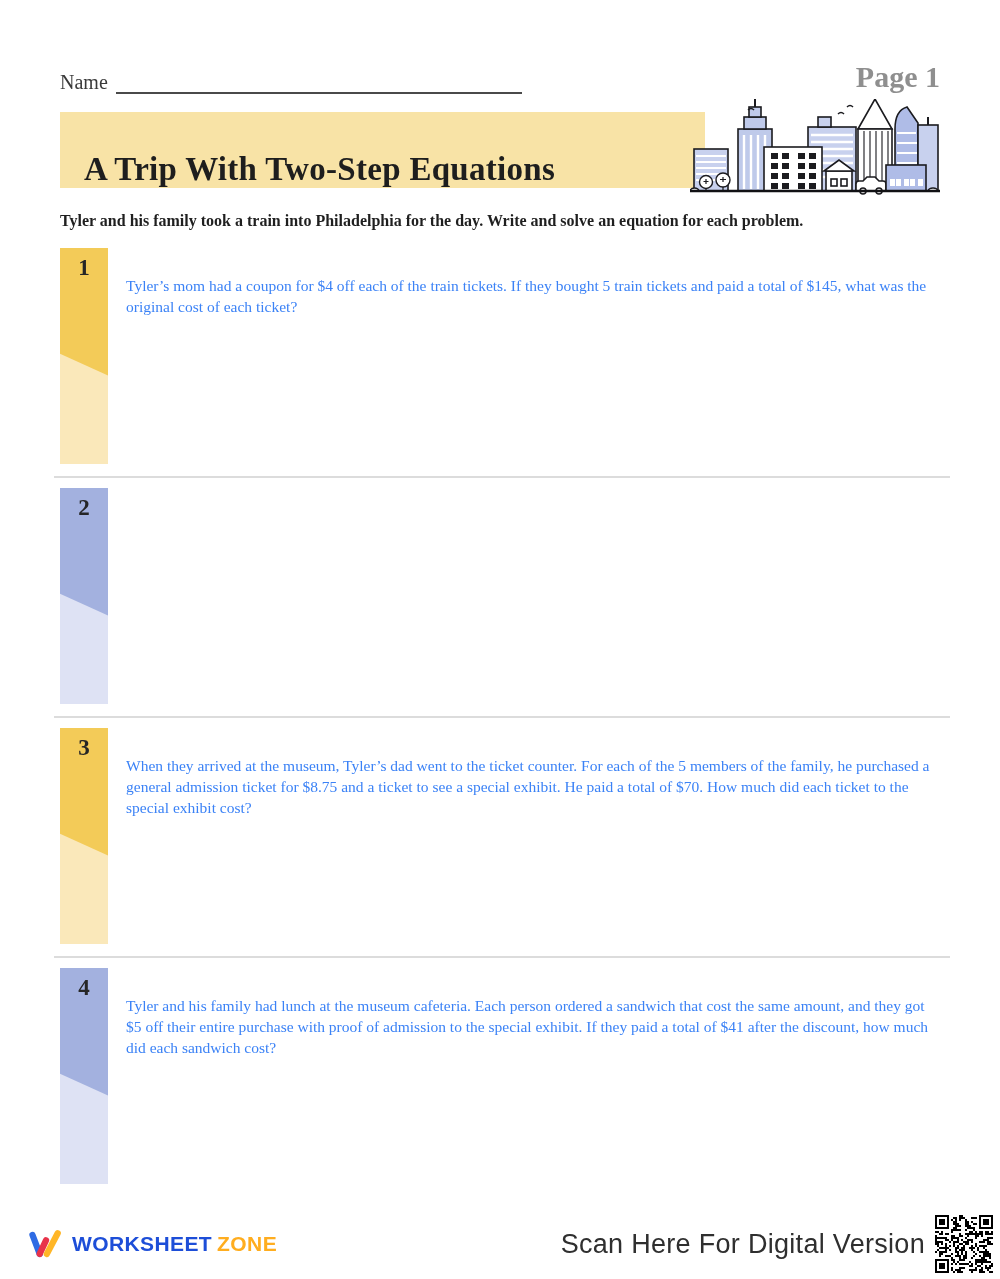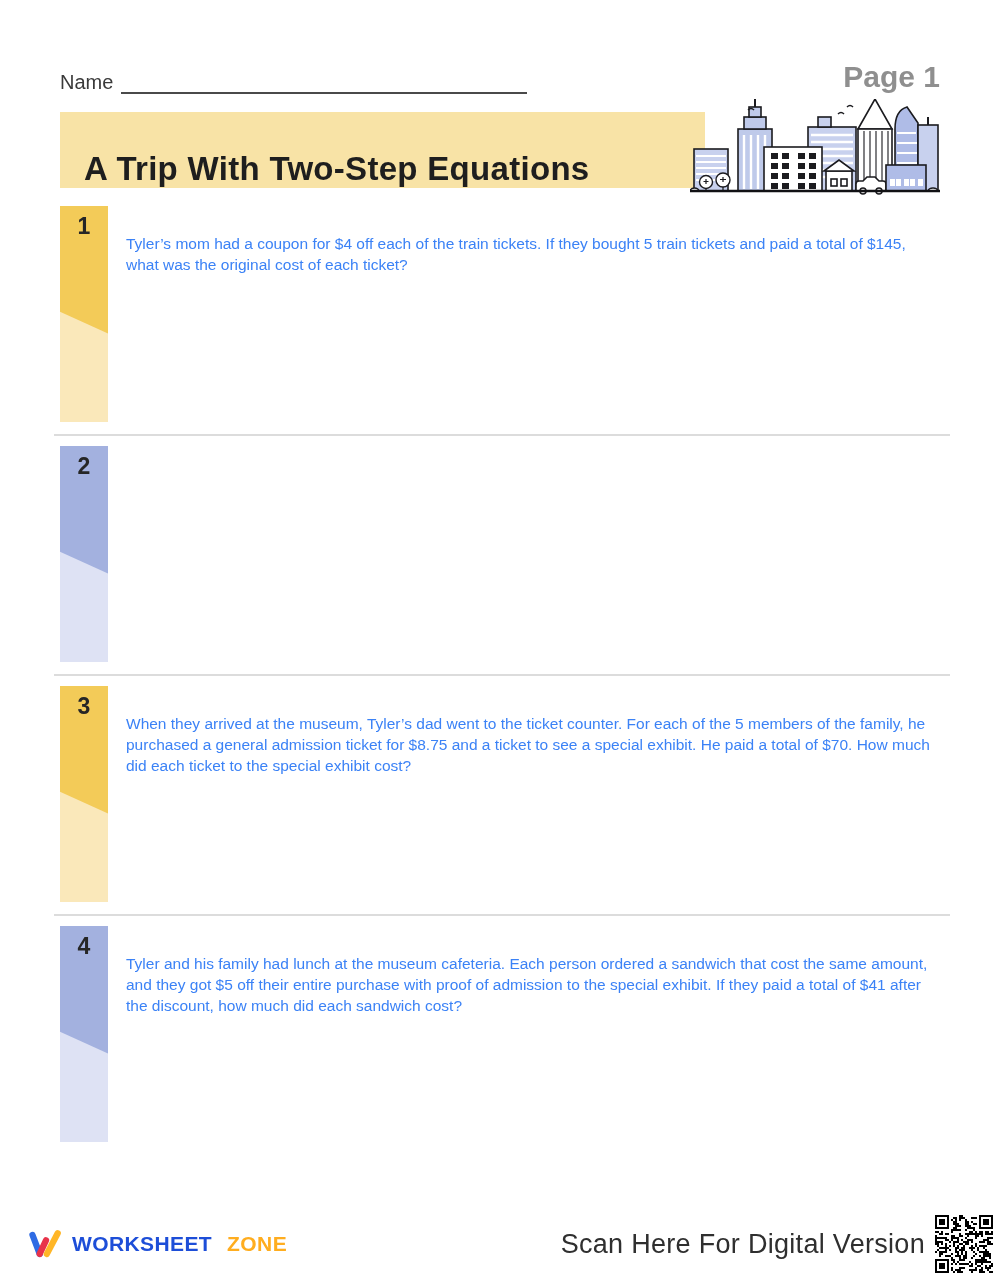--- a/index.html
+++ b/index.html
@@ -1,21 +1,21 @@
 <!DOCTYPE html>
 <html><head>
 <meta charset="utf-8">
 <style>
   html,body { margin:0; padding:0; background:#e8e8e8; }
   .page {
     width:1000px; height:1279px; position:relative; background:#ffffff;
     margin:0 auto; overflow:hidden;
     font-family:"Liberation Sans", sans-serif; color:#3d3d3d;
   }
-  .content { padding:0 60px; }
+  .content { padding:0 60px;font-family:Liberation Serif, serif; }
 
   
   .header-row { display:flex; align-items:flex-end; padding-top:60px; font-size:20px; color:#3a3a3a; }
   .writein-line { border-bottom:2px solid #4a4a4a; height:1.25em; display:inline-block; }
   .name-line { width:406px; margin-left:8px; }
   .date-group { margin-left:28px; display:flex; align-items:flex-end; }
   .date-line { width:186px; margin-left:8px; }
   .page-label { margin-left:auto; font-weight:bold; color:#8f8f8f; font-size:30px; }
 
   
@@ -40,21 +40,21 @@
   .blue .bar-top { background:#A3B1DF; }
   .problem-number { position:relative; display:block; text-align:center; padding-top:7px; font-size:23px; font-weight:800; color:#262626; z-index:1; }
   .problem-text { padding:11px 0 0 18px; font-size:15.5px; line-height:1.38; color:#3b82f6; max-width:805px; }
 
   
   .footer { position:absolute; left:28px; right:7px; bottom:6px; display:flex; align-items:center; }
   .brand { display:flex; align-items:center; }
   .brand-mark { width:36px; height:34px; margin-right:8px; }
   .brand-text { font-size:21px; font-weight:bold; letter-spacing:0.4px; white-space:nowrap; }
   .brand-word1 { color:#1d4ed8; }
-  .brand-word2 { color:#FFAD1F; margin-left:15px; }
+  .brand-word2 { color:#FFAD1F; margin-left:5px; }
   .scan-group { margin-left:auto; display:flex; align-items:center; gap:10px; }
   .scan-text { font-size:27px; color:#2f2f2f; letter-spacing:0.3px; }
   .qr { width:58px; height:58px; background:#fff; }
 </style>
 </head>
 <body>
 
 <div class="page">
   <div class="content">
 
@@ -148,20 +148,21 @@
         <g stroke="#1b1b1f" stroke-width="1.5" fill="none">
           <path d="M58 11q3-3 6 0"></path>
           <path d="M148 15q3-3 6 0"></path>
           <path d="M157 8q3-3 6 0"></path>
         </g>
 
         <path d="M0 92h250" stroke="#111114" stroke-width="2.4"></path>
       </svg>
     </div>
 
+    <p class="instruction">Tyler and his family took a train into Philadelphia for the day. Write and solve an equation for each problem.</p>
 
     <ol class="problems">
       <li class="problem gold">
         <div class="num-bar">
           <div class="bar-top"></div>
           <span class="problem-number">1</span>
         </div>
         <p class="problem-text">Tyler’s mom had a coupon for $4 off each of the train tickets. If they bought 5 train tickets and paid a total of $145, what was the original cost of each ticket?</p>
       </li>
 

